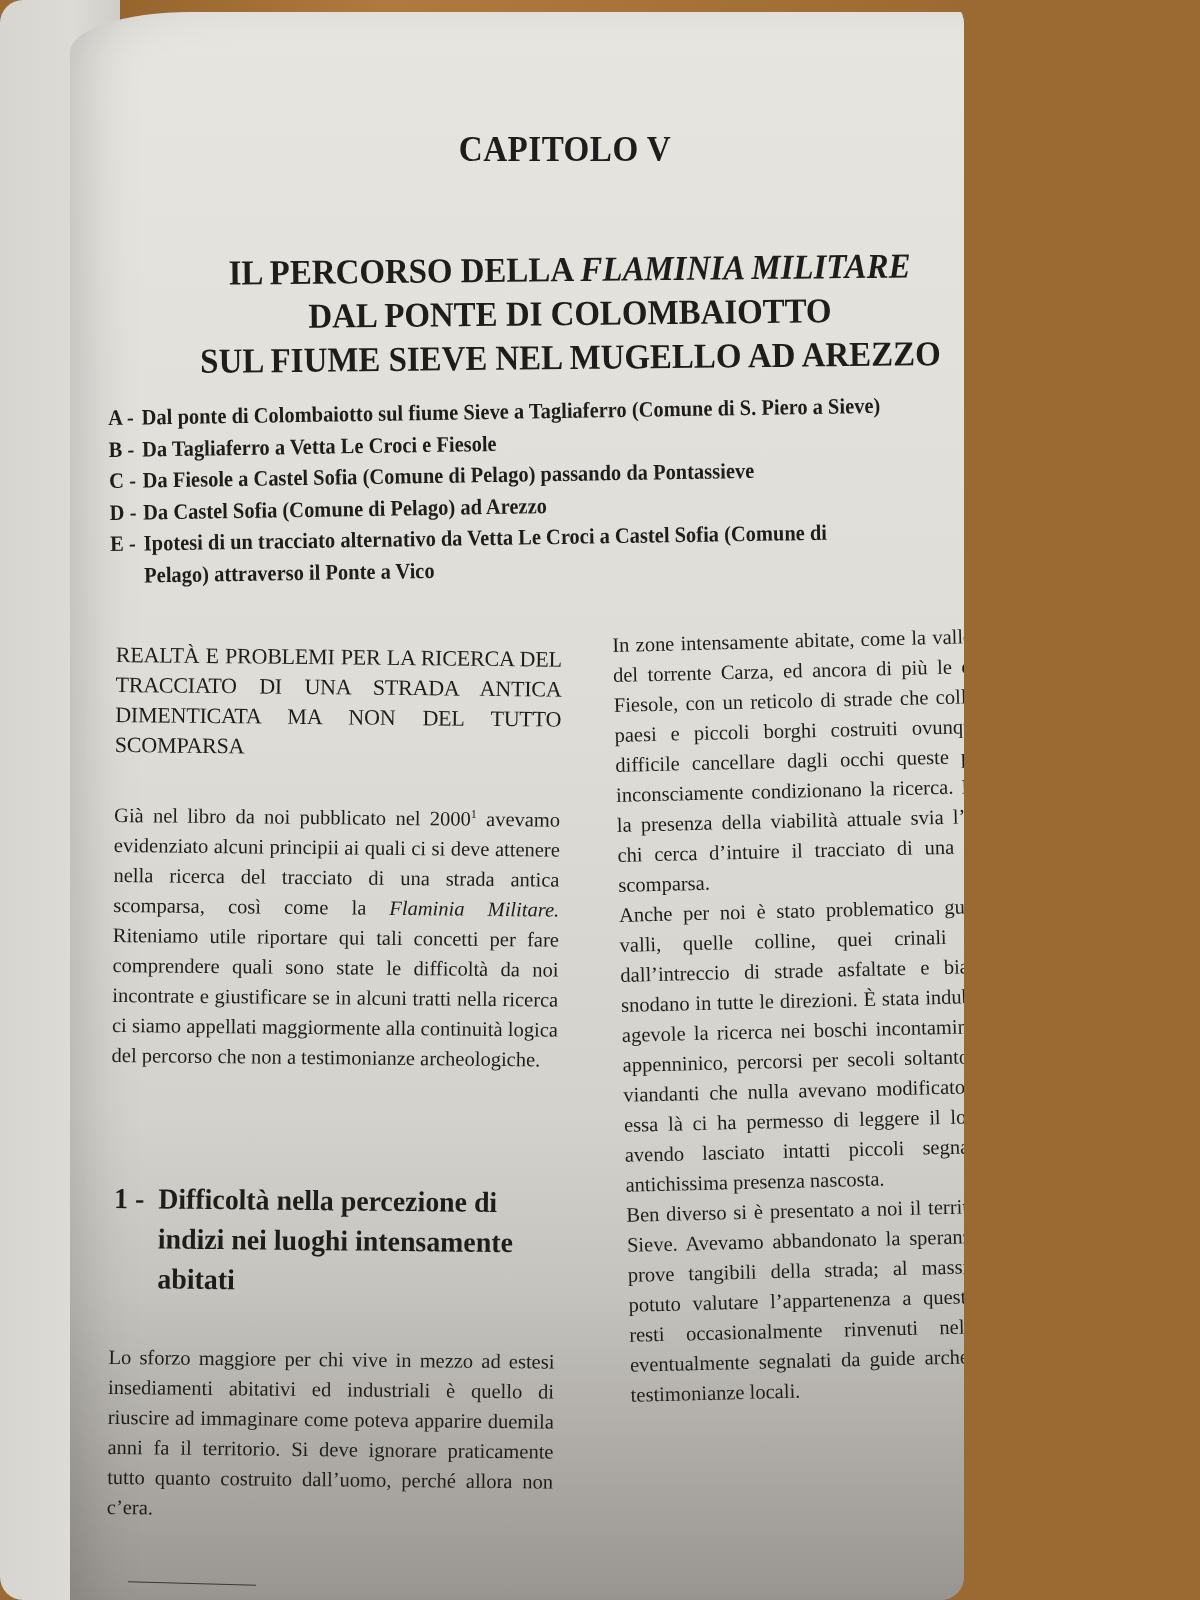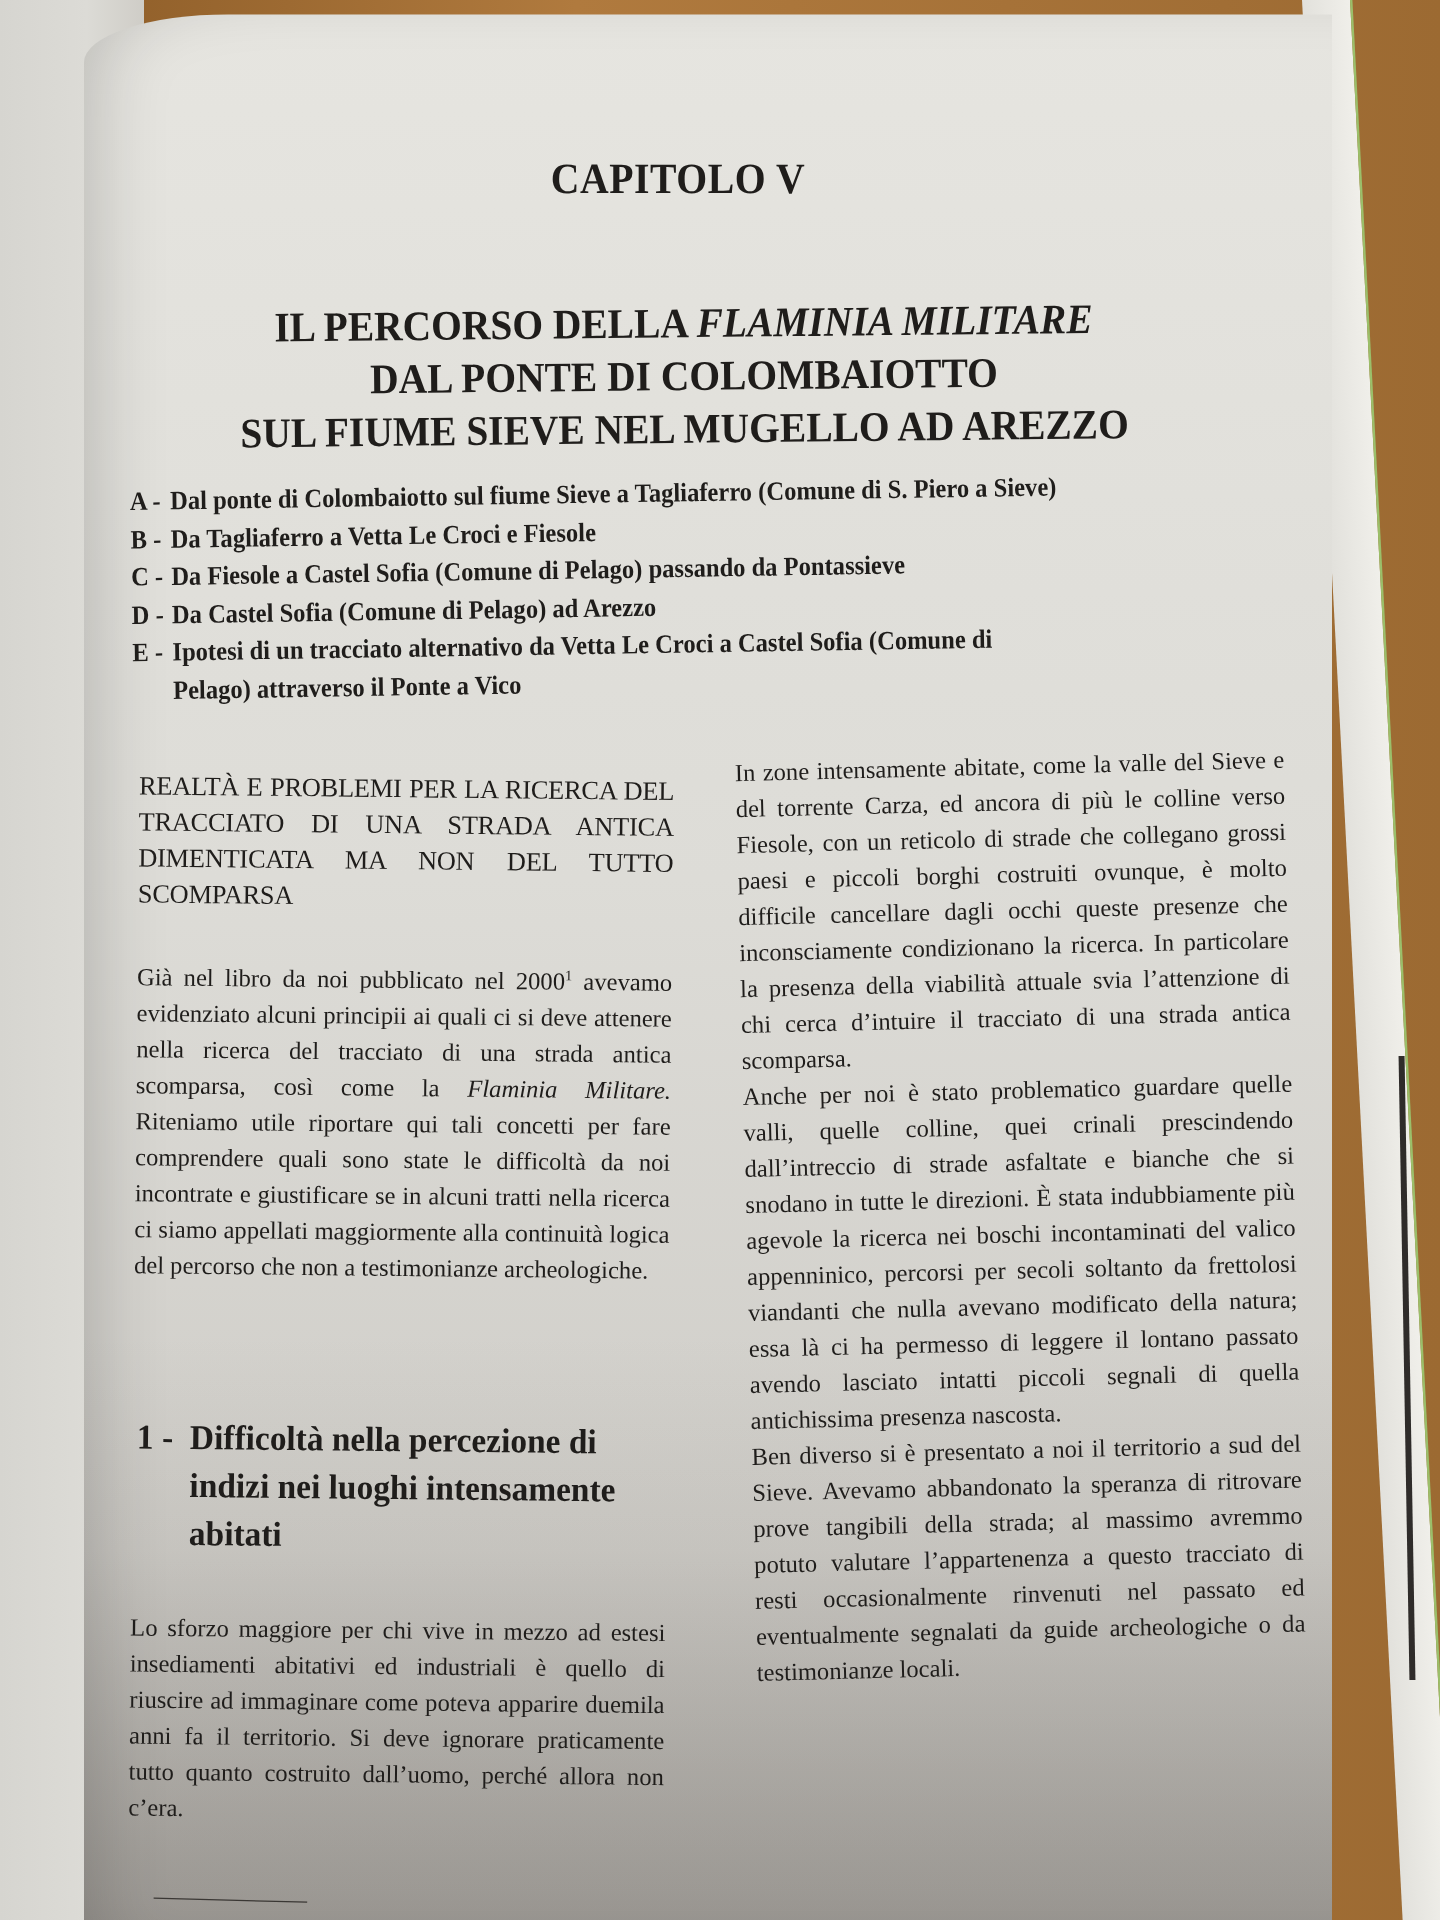--- a/index.html
+++ b/index.html
@@ -5,24 +5,25 @@
     html, body {
       margin: 0;
       padding: 0;
       width: 1200px;
       height: 1600px;
       overflow: hidden;
       background: #9a6a32;
     }
     .scene {
       position: relative;
-      width: 1200px;
+      width: 964px;
       height: 1600px;
       overflow: hidden;
       background: linear-gradient(90deg, #8a5a26 0%, #b07a3e 40%, #9c6a32 100%);
+      border-radius: 23px;
     }
     .left-page {
       position: absolute;
       left: 0; top: 0;
       width: 120px; height: 1600px;
       background: linear-gradient(90deg, #d6d5d0 0%, #dcdbd6 60%, #cfcdc7 100%);
     }
     .page-stack {
       position: absolute;
       left: 1085px; top: 0;

